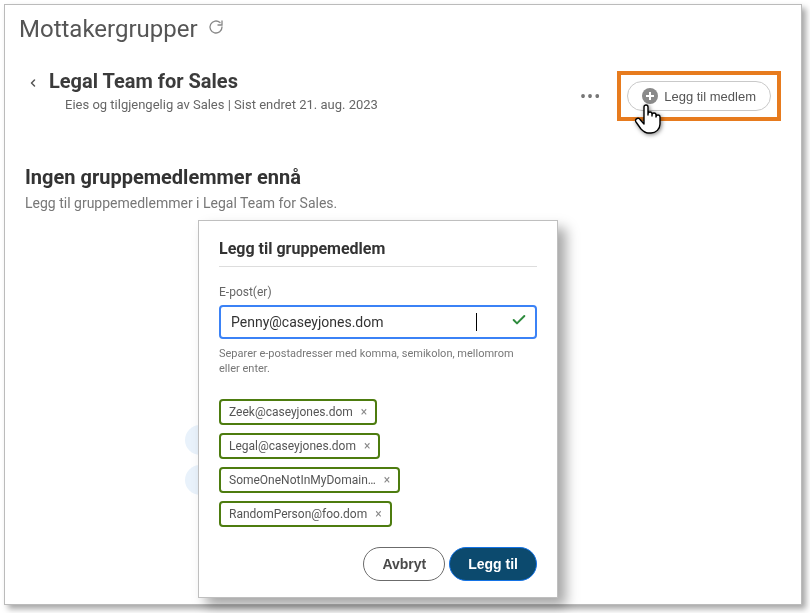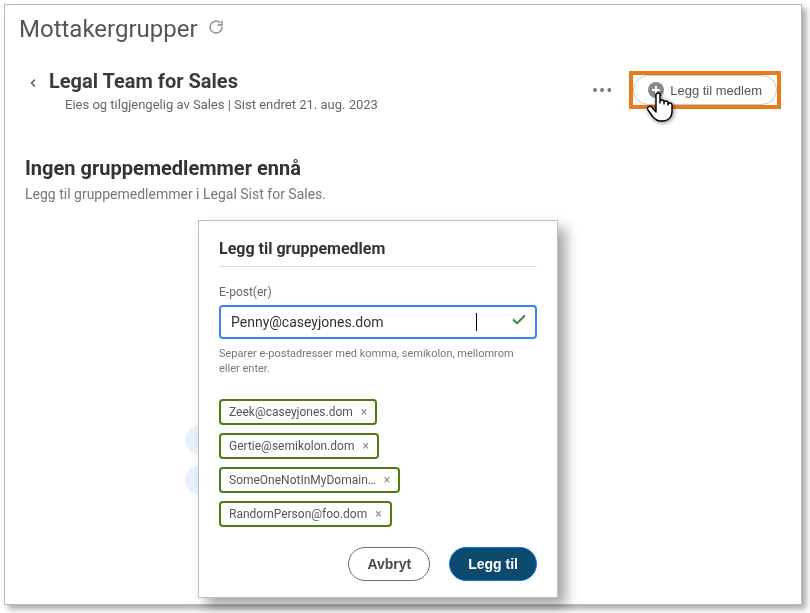--- a/index.html
+++ b/index.html
@@ -65,21 +65,21 @@
   }
   .more-btn {
     color: #777;
     font-size: 18px;
     letter-spacing: 1px;
     cursor: pointer;
     padding: 2px 4px;
   }
   .highlight-box {
     border: 4px solid #e77b1e;
-    padding: 0;
+    padding: 6px;
     position: relative;
   }
   .add-member-btn {
     display: inline-flex;
     align-items: center;
     gap: 6px;
     background: #fff;
     border: 1px solid #c9c9c9;
     border-radius: 16px;
     padding: 6px 14px;
@@ -224,21 +224,21 @@
   .chip-label {
     white-space: nowrap;
     overflow: hidden;
     text-overflow: ellipsis;
     max-width: 160px;
   }
   .chip-x { color: #888; font-size: 12px; cursor: pointer; }
   .dialog-actions {
     display: flex;
     justify-content: flex-end;
-    gap: 19px;
+    gap: 4px;
     margin-top: 20px;
   }
   .btn {
     border-radius: 18px;
     font-size: 14px;
     font-weight: 700;
     padding: 8px 18px;
     cursor: pointer;
   }
   .btn-secondary {
@@ -288,21 +288,21 @@
           <svg width="26" height="30" viewBox="0 0 26 30">
             <path d="M9 3 C9 1.9 9.9 1 11 1 C12.1 1 13 1.9 13 3 L13 11 L13 10 C13 8.9 13.9 8 15 8 C16.1 8 17 8.9 17 10 L17 12 L17 11 C17 9.9 17.9 9 19 9 C20.1 9 21 9.9 21 11 L21 13 C21 11.9 21.9 11 23 11 C24.1 11 25 11.9 25 13 L25 20 C25 25 21 29 16 29 L13 29 C10 29 8 27 6 25 L1 18 C0 17 0.5 15 2 14.5 C3 14 4.5 14.5 5 15.5 L9 20 Z" fill="#fff" stroke="#000" stroke-width="1.4" stroke-linejoin="round"></path>
           </svg>
         </span>
       </div>
     </div>
   </div>
 
   <div class="empty-state">
     <h3 class="empty-title">Ingen gruppemedlemmer ennå</h3>
-    <p class="empty-sub">Legg til gruppemedlemmer i Legal Sist for Sales.</p>
+    <p class="empty-sub">Legg til gruppemedlemmer i Legal Team for Sales.</p>
   </div>
 
   <div class="ghost-pill ghost1"></div>
   <div class="ghost-pill ghost2"></div>
 
 </div>
 
 <div class="dialog">
   <h4 class="dialog-title">Legg til gruppemedlem</h4>
   <hr class="dialog-sep">
@@ -318,21 +318,21 @@
     </span>
   </div>
   <div class="field-helper">Separer e-postadresser med komma, semikolon, mellomrom eller enter.</div>
 
   <div class="chips" id="chip-list">
       <div class="chip">
         <span class="chip-label">Zeek@caseyjones.dom</span>
         <span class="chip-x">×</span>
       </div>
       <div class="chip">
-        <span class="chip-label">Gertie@semikolon.dom</span>
+        <span class="chip-label">Legal@caseyjones.dom</span>
         <span class="chip-x">×</span>
       </div>
       <div class="chip">
         <span class="chip-label">SomeOneNotInMyDomain…</span>
         <span class="chip-x">×</span>
       </div>
       <div class="chip">
         <span class="chip-label">RandomPerson@foo.dom</span>
         <span class="chip-x">×</span>
       </div>

